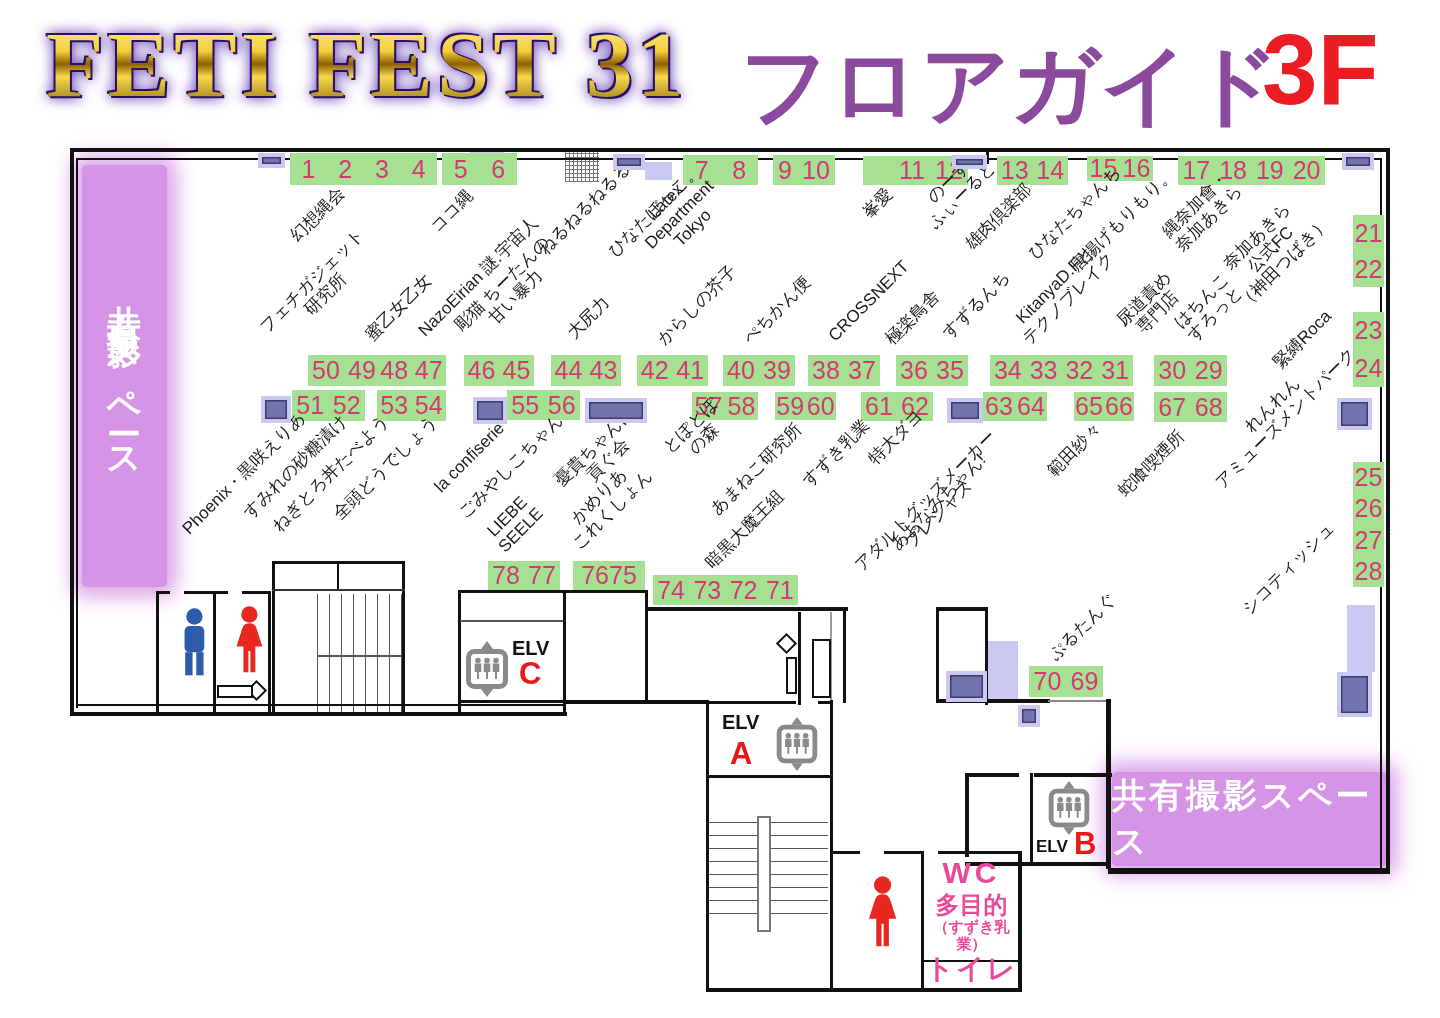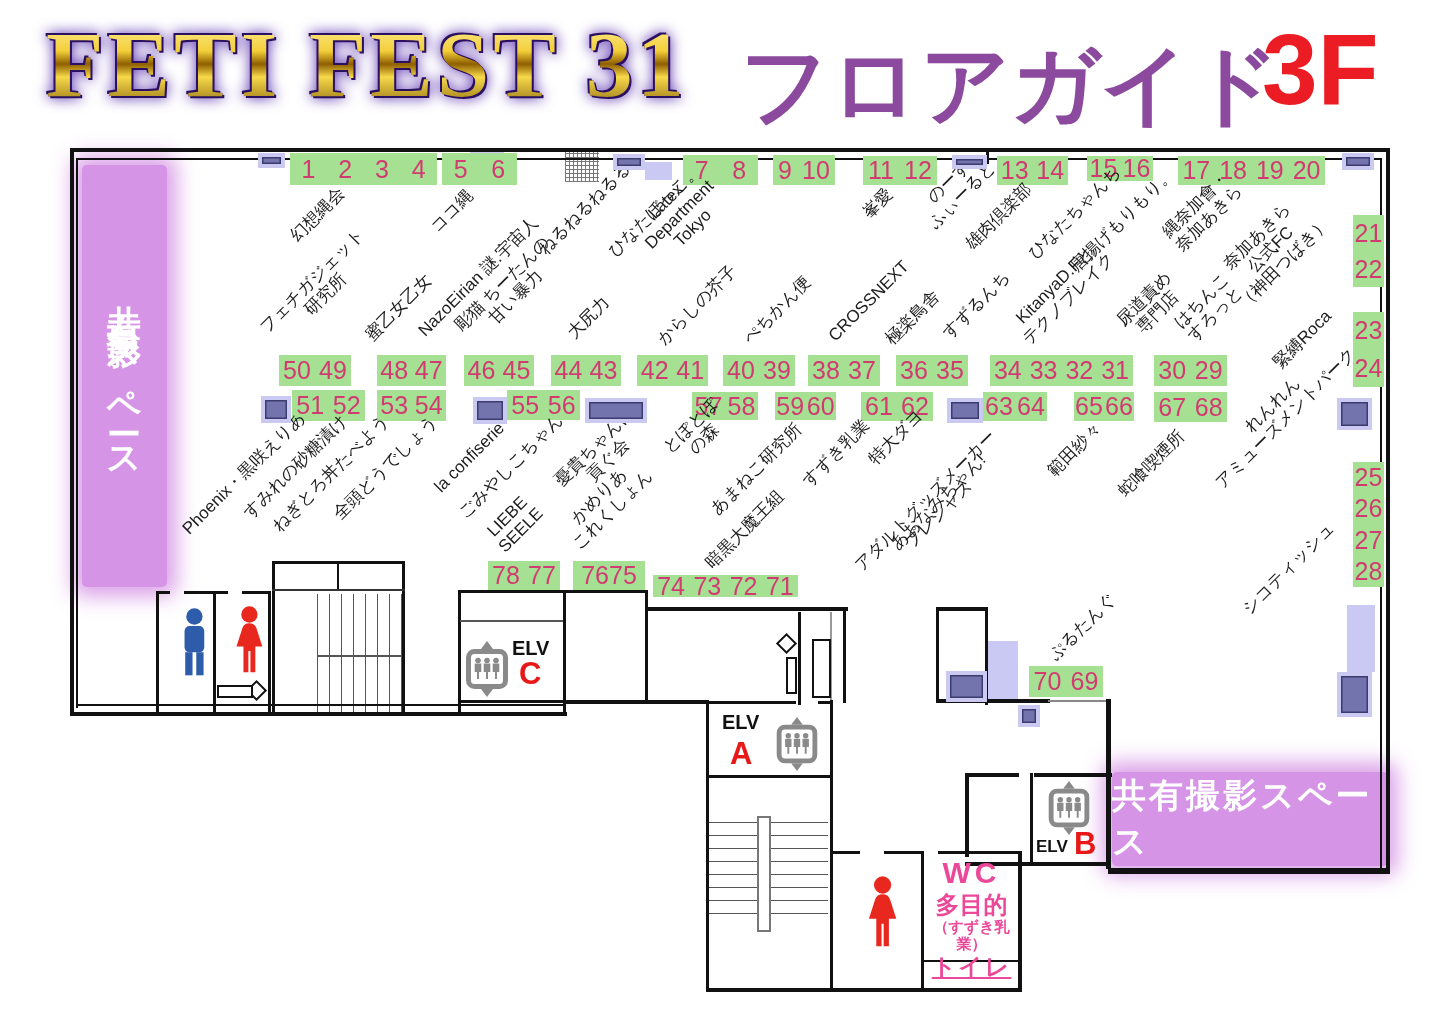--- a/index.html
+++ b/index.html
@@ -37,21 +37,21 @@
   .rail{position:absolute;background:#fff;border:2px solid #777;box-sizing:border-box;z-index:5;}
   .diamond{position:absolute;border:2px solid #111;background:#fff;transform:rotate(45deg);box-sizing:border-box;z-index:6;}
   .srect{position:absolute;border:2px solid #111;background:#fff;box-sizing:border-box;z-index:6;}
   .elv-lbl{position:absolute;color:#111;font-size:20px;font-weight:600;z-index:8;line-height:1;}
   .elv-ltr{position:absolute;color:#e81818;font-size:31px;font-weight:600;z-index:8;line-height:1;}
   .icon{position:absolute;z-index:8;}
   .wc-block{position:absolute;left:923px;top:856px;width:97px;text-align:center;color:#ec4899;font-weight:700;z-index:8;line-height:1.15;}
   .wc-block .l0{font-size:30px;letter-spacing:4px;}
   .wc-block .l1{font-size:24px;}
   .wc-block .l2{font-size:15px;}
-  .wc-block .l3{font-size:24px;letter-spacing:2px;text-decoration:underline;}
+  .wc-block .l3{font-size:28px;letter-spacing:2px;}
 </style>
 </head>
 <body>
 
 <div id="canvas">
   <div class="t-gold">FETI FEST 31</div>
   <div class="t-purple">フロアガイド</div>
   <div class="t-red">3F</div>
 
   <div class="band band-left">
@@ -162,21 +162,21 @@
         <span>6</span>
       </div>
       <div class="booth" style="left: 683px; top: 155px; width: 75px; height: 30px;">
         <span>7</span>
         <span>8</span>
       </div>
       <div class="booth" style="left: 773px; top: 155px; width: 62px; height: 30px;">
         <span>9</span>
         <span>10</span>
       </div>
-      <div class="booth" style="left: 863px; top: 156px; width: 74px; height: 29px;">
+      <div class="booth" style="left: 863px; top: 156px; width: 74px; height: 29px; padding-left: 31px;">
         <span>11</span>
         <span>12</span>
       </div>
       <div class="booth" style="left: 997px; top: 156px; width: 71px; height: 29px;">
         <span>13</span>
         <span>14</span>
       </div>
       <div class="booth" style="left: 1087px; top: 156px; width: 66px; height: 25px; align-items: flex-end;">
         <span>15</span>
         <span>16</span>
@@ -194,21 +194,21 @@
       <div class="booth v" style="left: 1353px; top: 312px; width: 31px; height: 75px;">
         <span>23</span>
         <span>24</span>
       </div>
       <div class="booth v" style="left: 1353px; top: 462px; width: 31px; height: 125px;">
         <span>25</span>
         <span>26</span>
         <span>27</span>
         <span>28</span>
       </div>
-      <div class="booth" style="left: 279px; top: 355px; width: 72px; height: 31px;">
+      <div class="booth" style="left: 308px; top: 355px; width: 72px; height: 31px;">
         <span>50</span>
         <span>49</span>
       </div>
       <div class="booth" style="left: 377px; top: 355px; width: 69px; height: 31px;">
         <span>48</span>
         <span>47</span>
       </div>
       <div class="booth" style="left: 464px; top: 355px; width: 70px; height: 31px;">
         <span>46</span>
         <span>45</span>
@@ -280,21 +280,21 @@
         <span>68</span>
       </div>
       <div class="booth" style="left: 488px; top: 561px; width: 72px; height: 29px;">
         <span>78</span>
         <span>77</span>
       </div>
       <div class="booth" style="left: 573px; top: 561px; width: 72px; height: 29px; justify-content: center;">
         <span>76</span>
         <span>75</span>
       </div>
-      <div class="booth" style="left: 653px; top: 575px; width: 145px; height: 22px;">
+      <div class="booth" style="left: 653px; top: 575px; width: 145px; height: 30px;">
         <span>74</span>
         <span>73</span>
         <span>72</span>
         <span>71</span>
       </div>
       <div class="booth" style="left: 1029px; top: 666px; width: 74px; height: 31px;">
         <span>70</span>
         <span>69</span>
       </div>
       <div class="clabel" style="left: 300px; bottom: 773px;">

